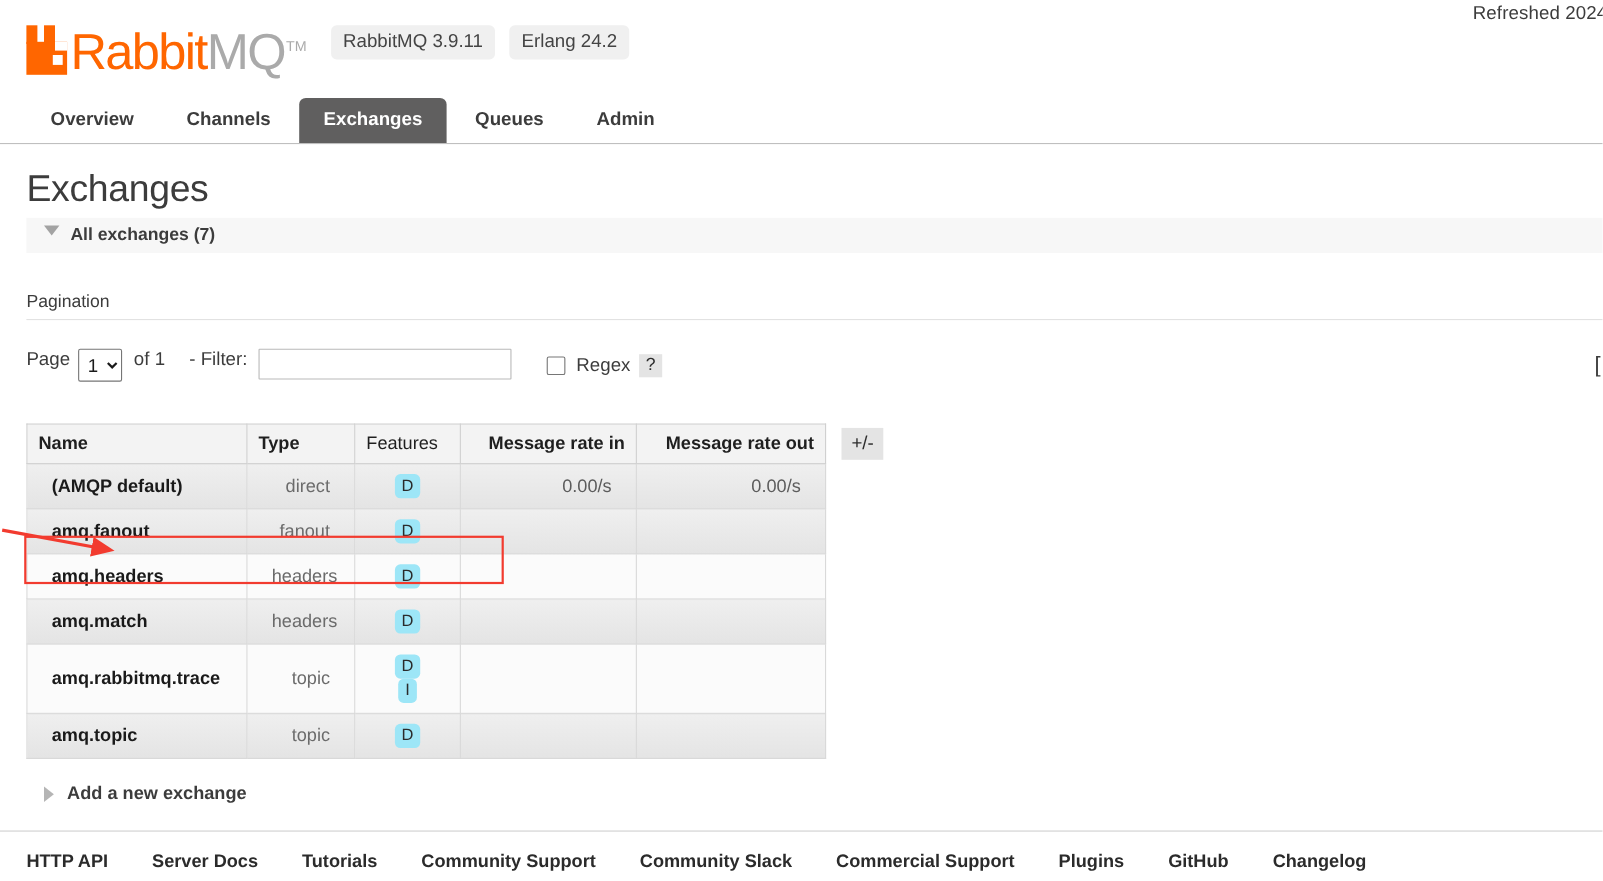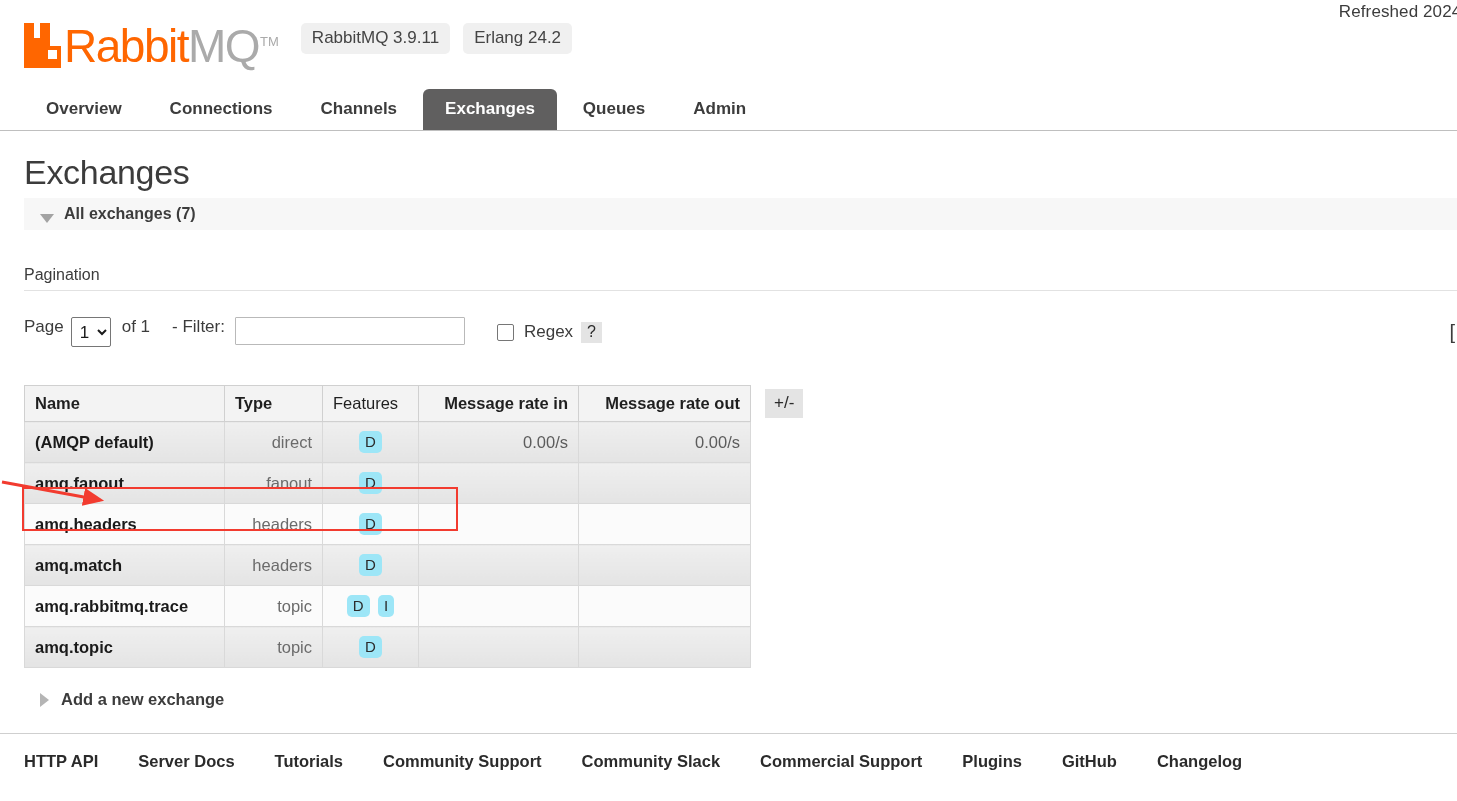--- a/index.html
+++ b/index.html
@@ -142,21 +142,21 @@
     letter-spacing: -.3px;
   }
 
   .section-bar {
     background: #f7f7f7;
     padding: 7px 0 7px 16px;
     font-size: 16px;
     font-weight: bold;
     color: #3c3c3c;
     display: flex;
-    align-items: flex-end;
+    align-items: flex-start;
     cursor: pointer;
     margin-right: -24px;
   }
   .tri-down {
     width: 0; height: 0;
     border-left: 7px solid transparent;
     border-right: 7px solid transparent;
     border-top: 9px solid #a3a3a3;
     margin-right: 10px;
   }
@@ -257,21 +257,21 @@
     padding: 8px 10px;
     text-align: left;
     font-size: 16.5px;
     height: 35px;
   }
   table.exchanges th.c-features { font-weight: normal; text-align: left; }
   table.exchanges th.num { text-align: right; margin-left: 30px; }
 
   table.exchanges td {
     border: 1px solid #d9d9d9;
-    padding: 9px 10px;
+    padding: 9px 22px;
     height: 36px;
     vertical-align: middle;
   }
   table.exchanges tr.odd td {
     background: linear-gradient(to bottom, #efefef 0%, #e4e4e4 100%);
   }
   table.exchanges tr.even td {
     background: #fbfbfb;
   }
   td.c-name {
@@ -376,21 +376,20 @@
         <div class="logo-text"><span class="rabbit">Rabbit</span><span class="mq">MQ</span><span class="logo-tm">TM</span></div>
       </div>
 
       <span class="badge">RabbitMQ 3.9.11</span>
       <span class="badge">Erlang 24.2</span>
     </div>
   </div>
 
   <div class="nav">
     <div class="tab">Overview</div>
-    <div class="tab">Connections</div>
     <div class="tab">Channels</div>
     <div class="tab active">Exchanges</div>
     <div class="tab">Queues</div>
     <div class="tab">Admin</div>
   </div>
 
   <div class="main">
 
     <h1 class="page-title">Exchanges</h1>
 

